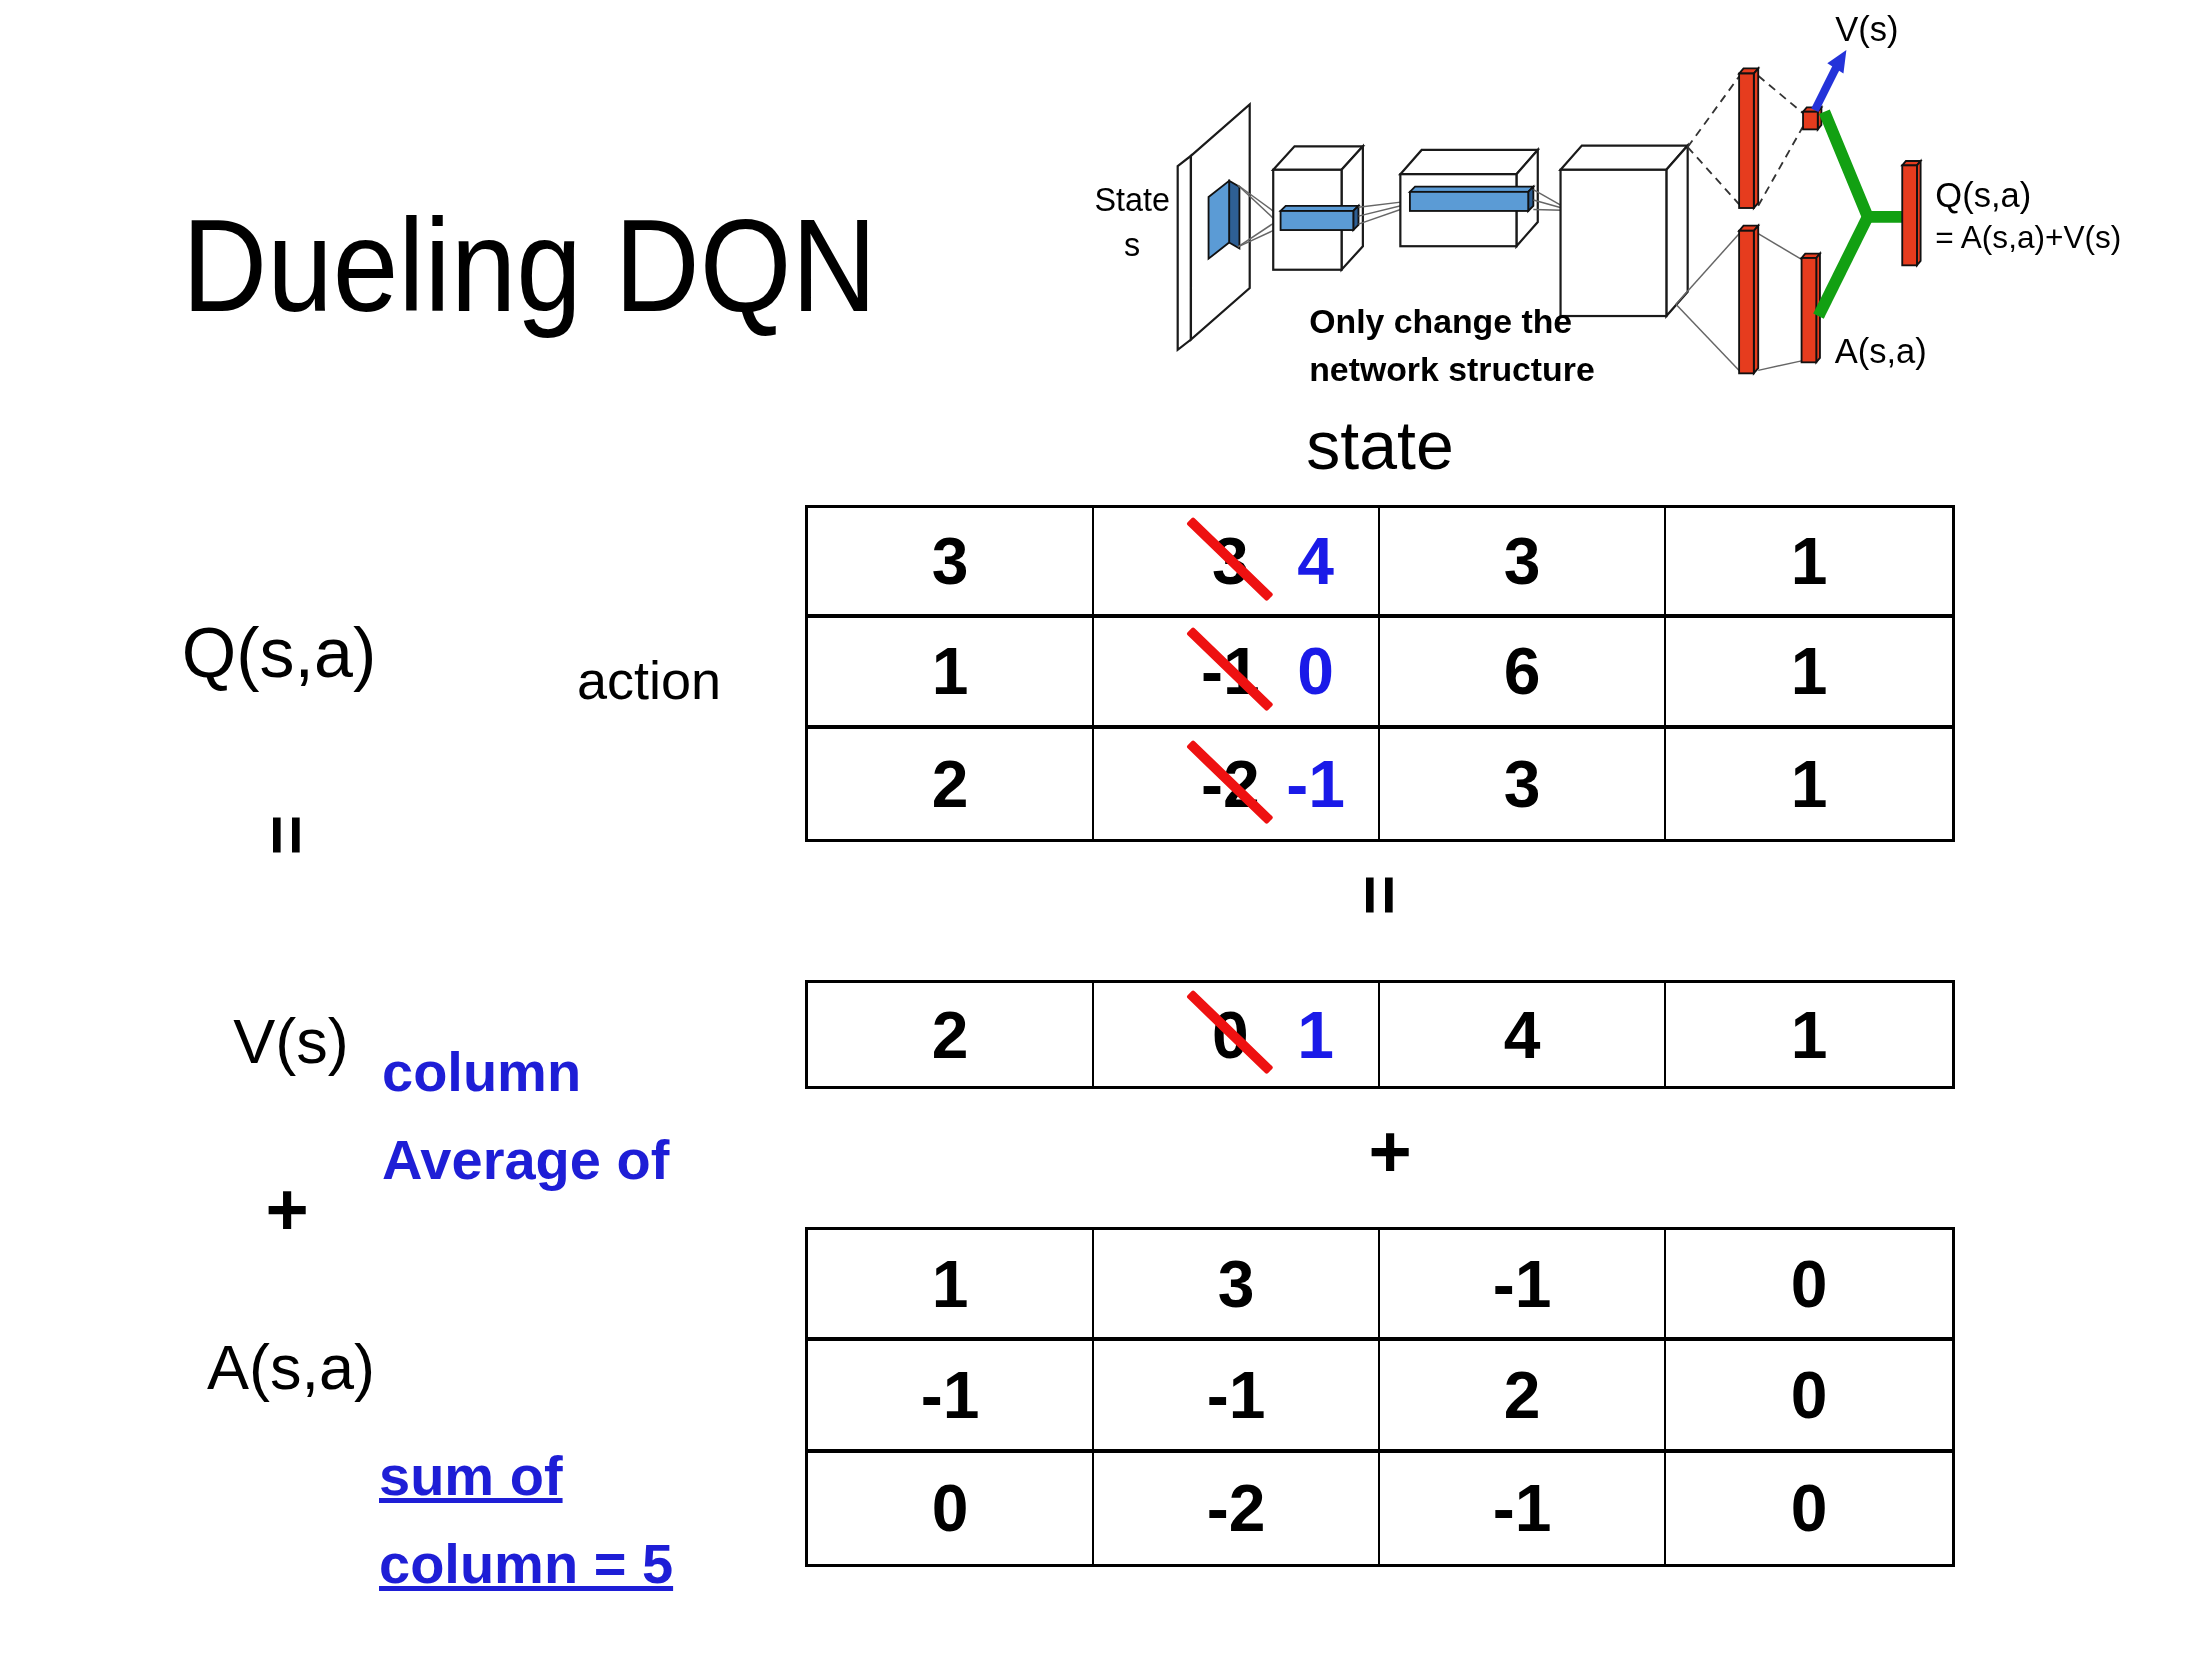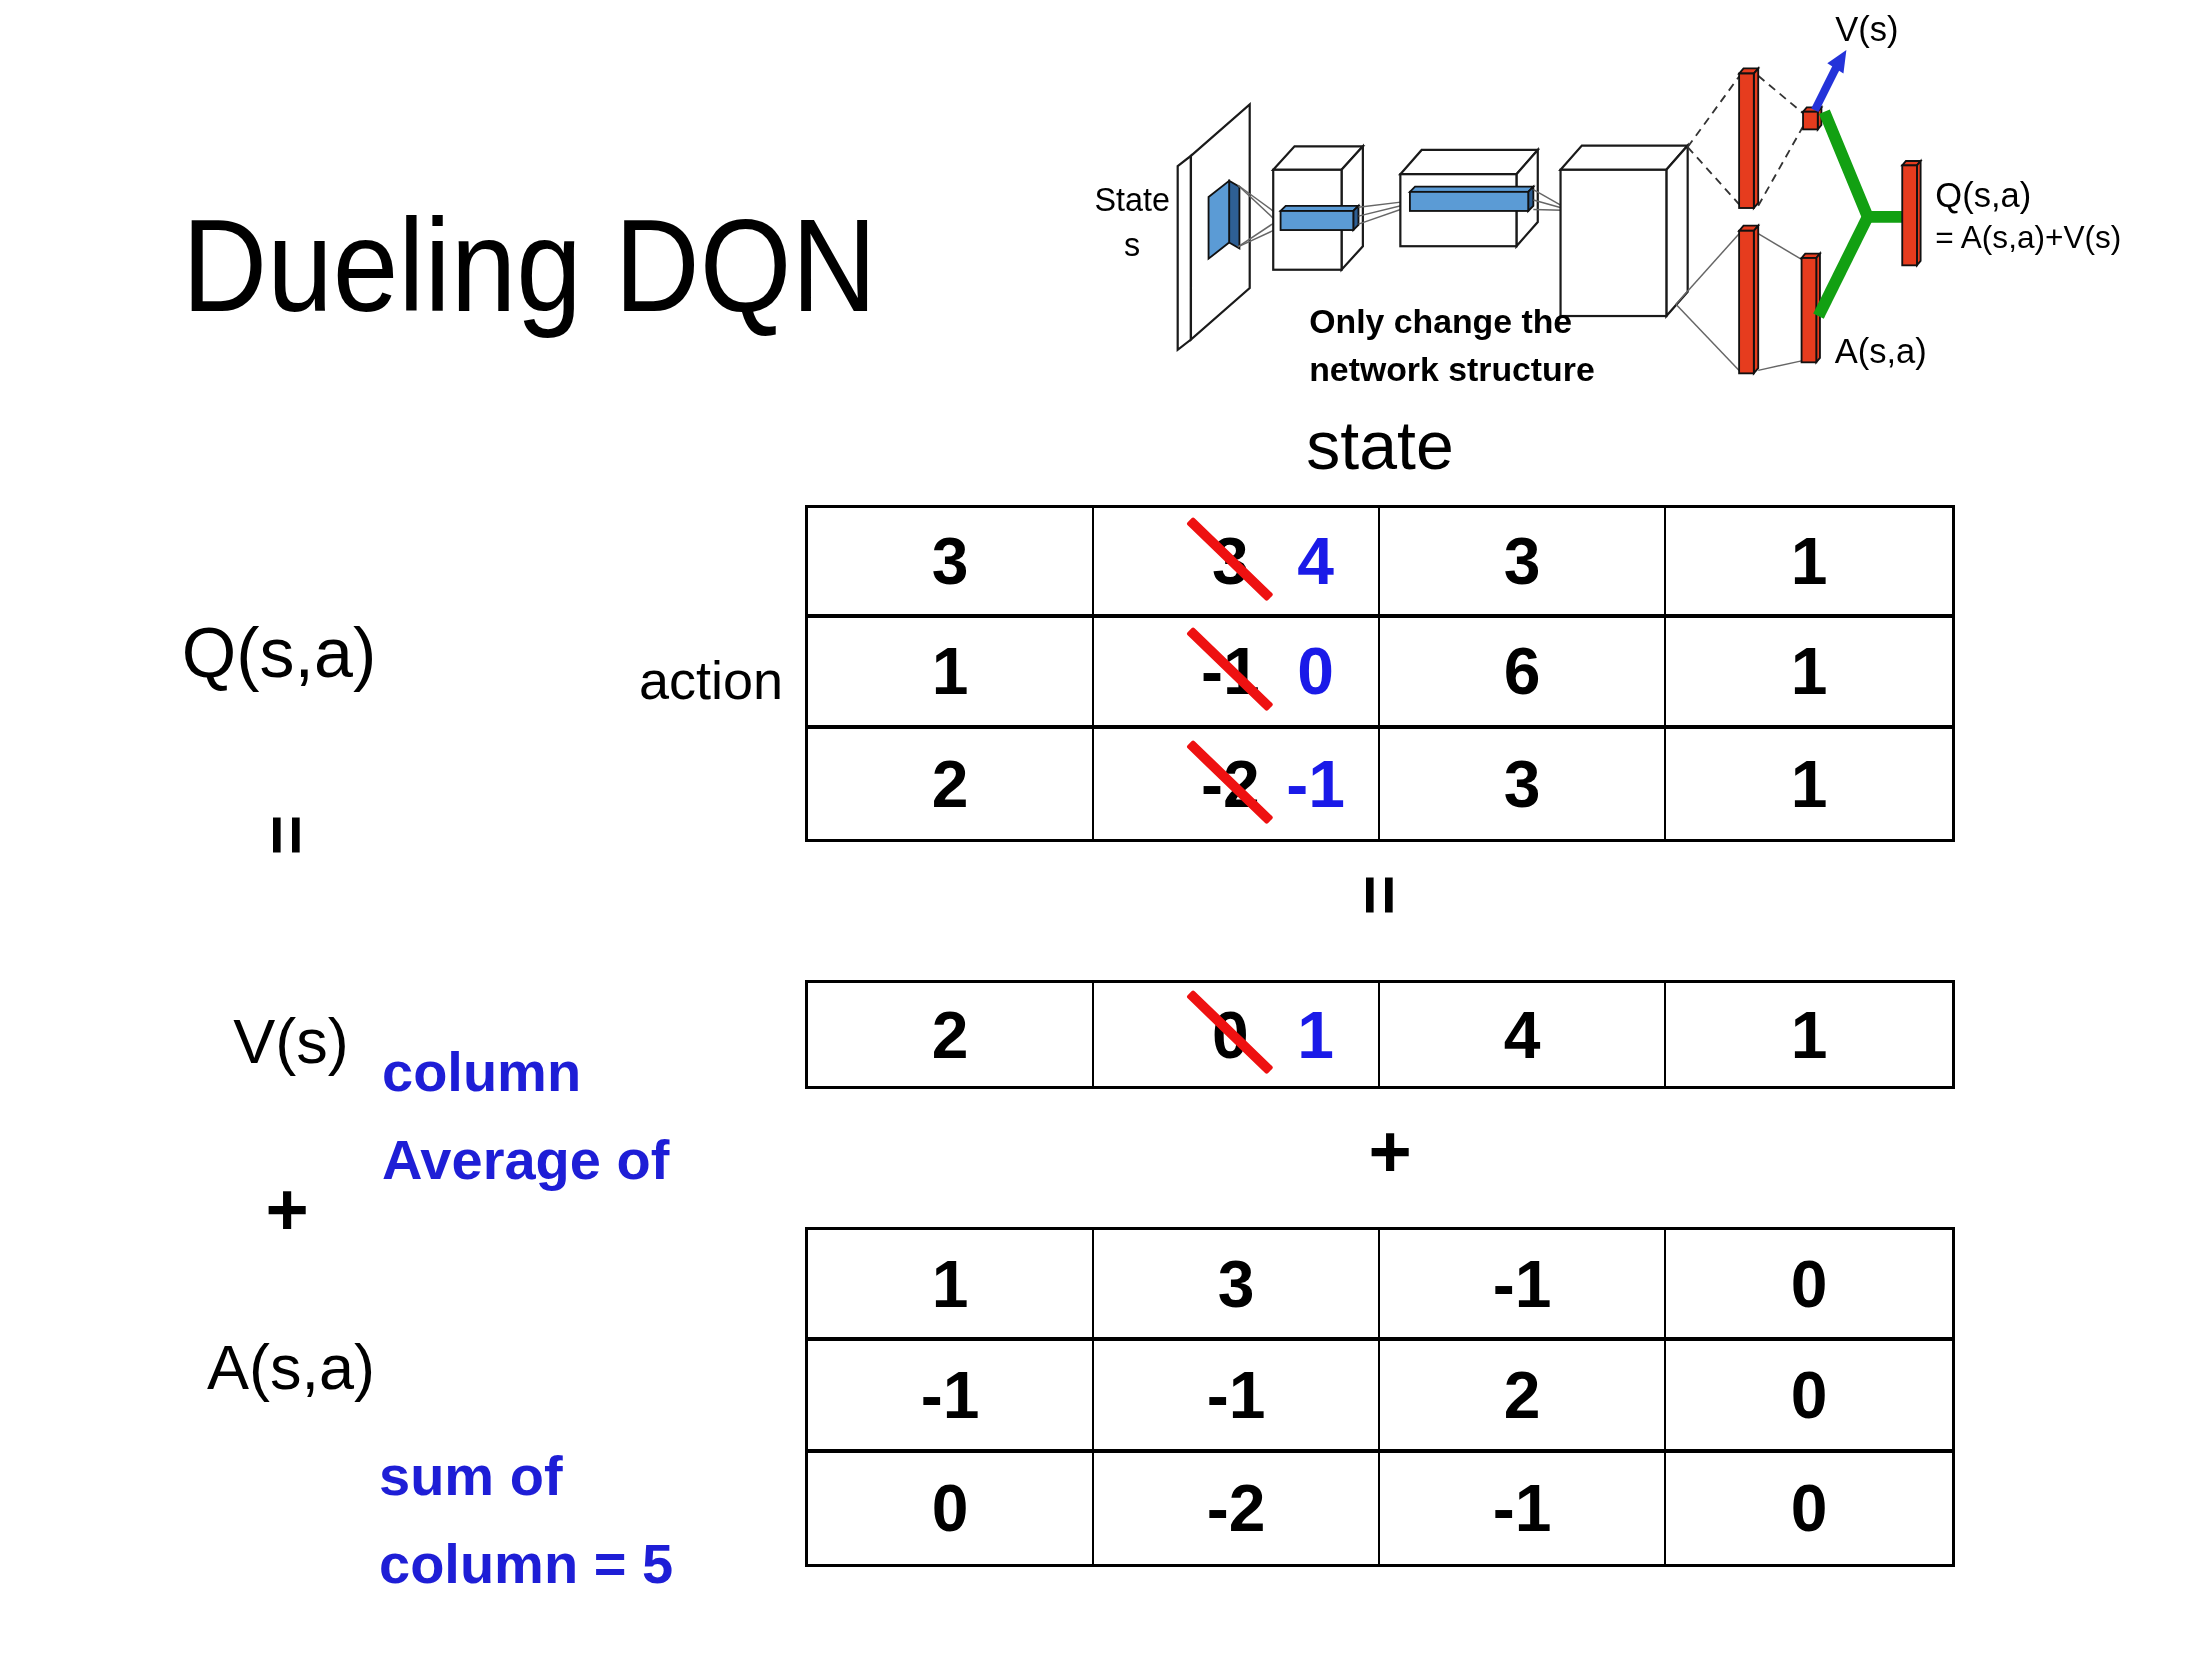--- a/index.html
+++ b/index.html
@@ -51,26 +51,26 @@
   .eq-rot{transform:translate(-50%,-50%) rotate(90deg);font-size:70px;font-weight:800;line-height:1;}
   .plus{transform:translate(-50%,-50%);font-size:74px;font-weight:700;line-height:1;}
   .op-eq-left{left:287px;top:835px;}
   .op-eq-mid{left:1380px;top:895px;}
   .op-plus-left{left:287px;top:1210px;}
   .op-plus-mid{left:1390px;top:1152px;}
 
   
   .lbl{transform:translate(-50%,-50%);white-space:nowrap;}
   .lbl-q{left:279px;top:653px;font-size:70px;}
-  .lbl-action{left:515px;top:680px;width:268px;text-align:right;font-size:54px;transform:translateY(-50%);position:absolute;}
+  .lbl-action{left:515px;top:680px;width:268px;text-align:center;font-size:54px;transform:translateY(-50%);position:absolute;}
   .lbl-v{left:291px;top:1041px;font-size:63px;}
   .lbl-a{left:291px;top:1367px;font-size:63px;}
   .note{color:var(--accent_blue);font-size:56px;font-weight:600;line-height:1.58;white-space:nowrap;}
   .note-avg{left:382px;top:1028px;}
-  .note-sum{left:379px;top:1432px;}
+  .note-sum{left:379px;top:1432px;text-decoration:underline;}
 </style>
 </head>
 <body>
 
 <div class="slide">
 
   <div class="abs title">Dueling DQN</div>
 
   <svg class="abs diagram" viewBox="0 0 1550 600">
 

